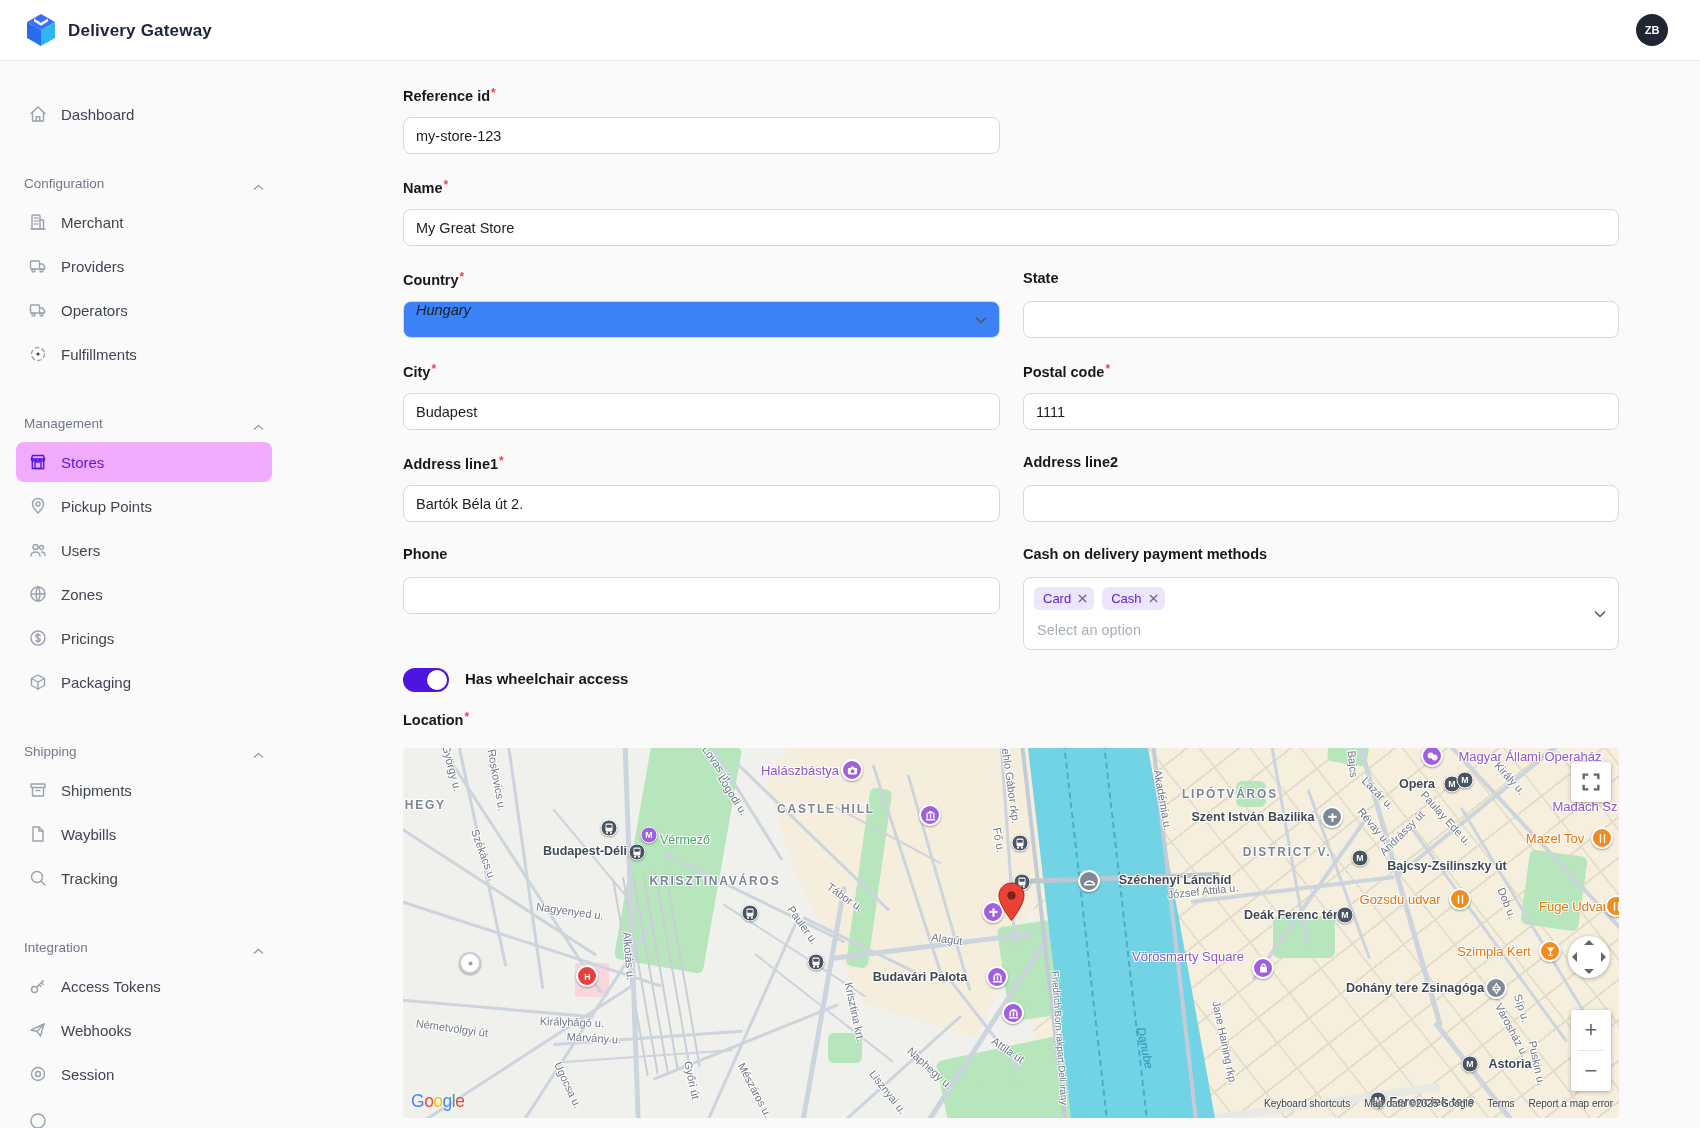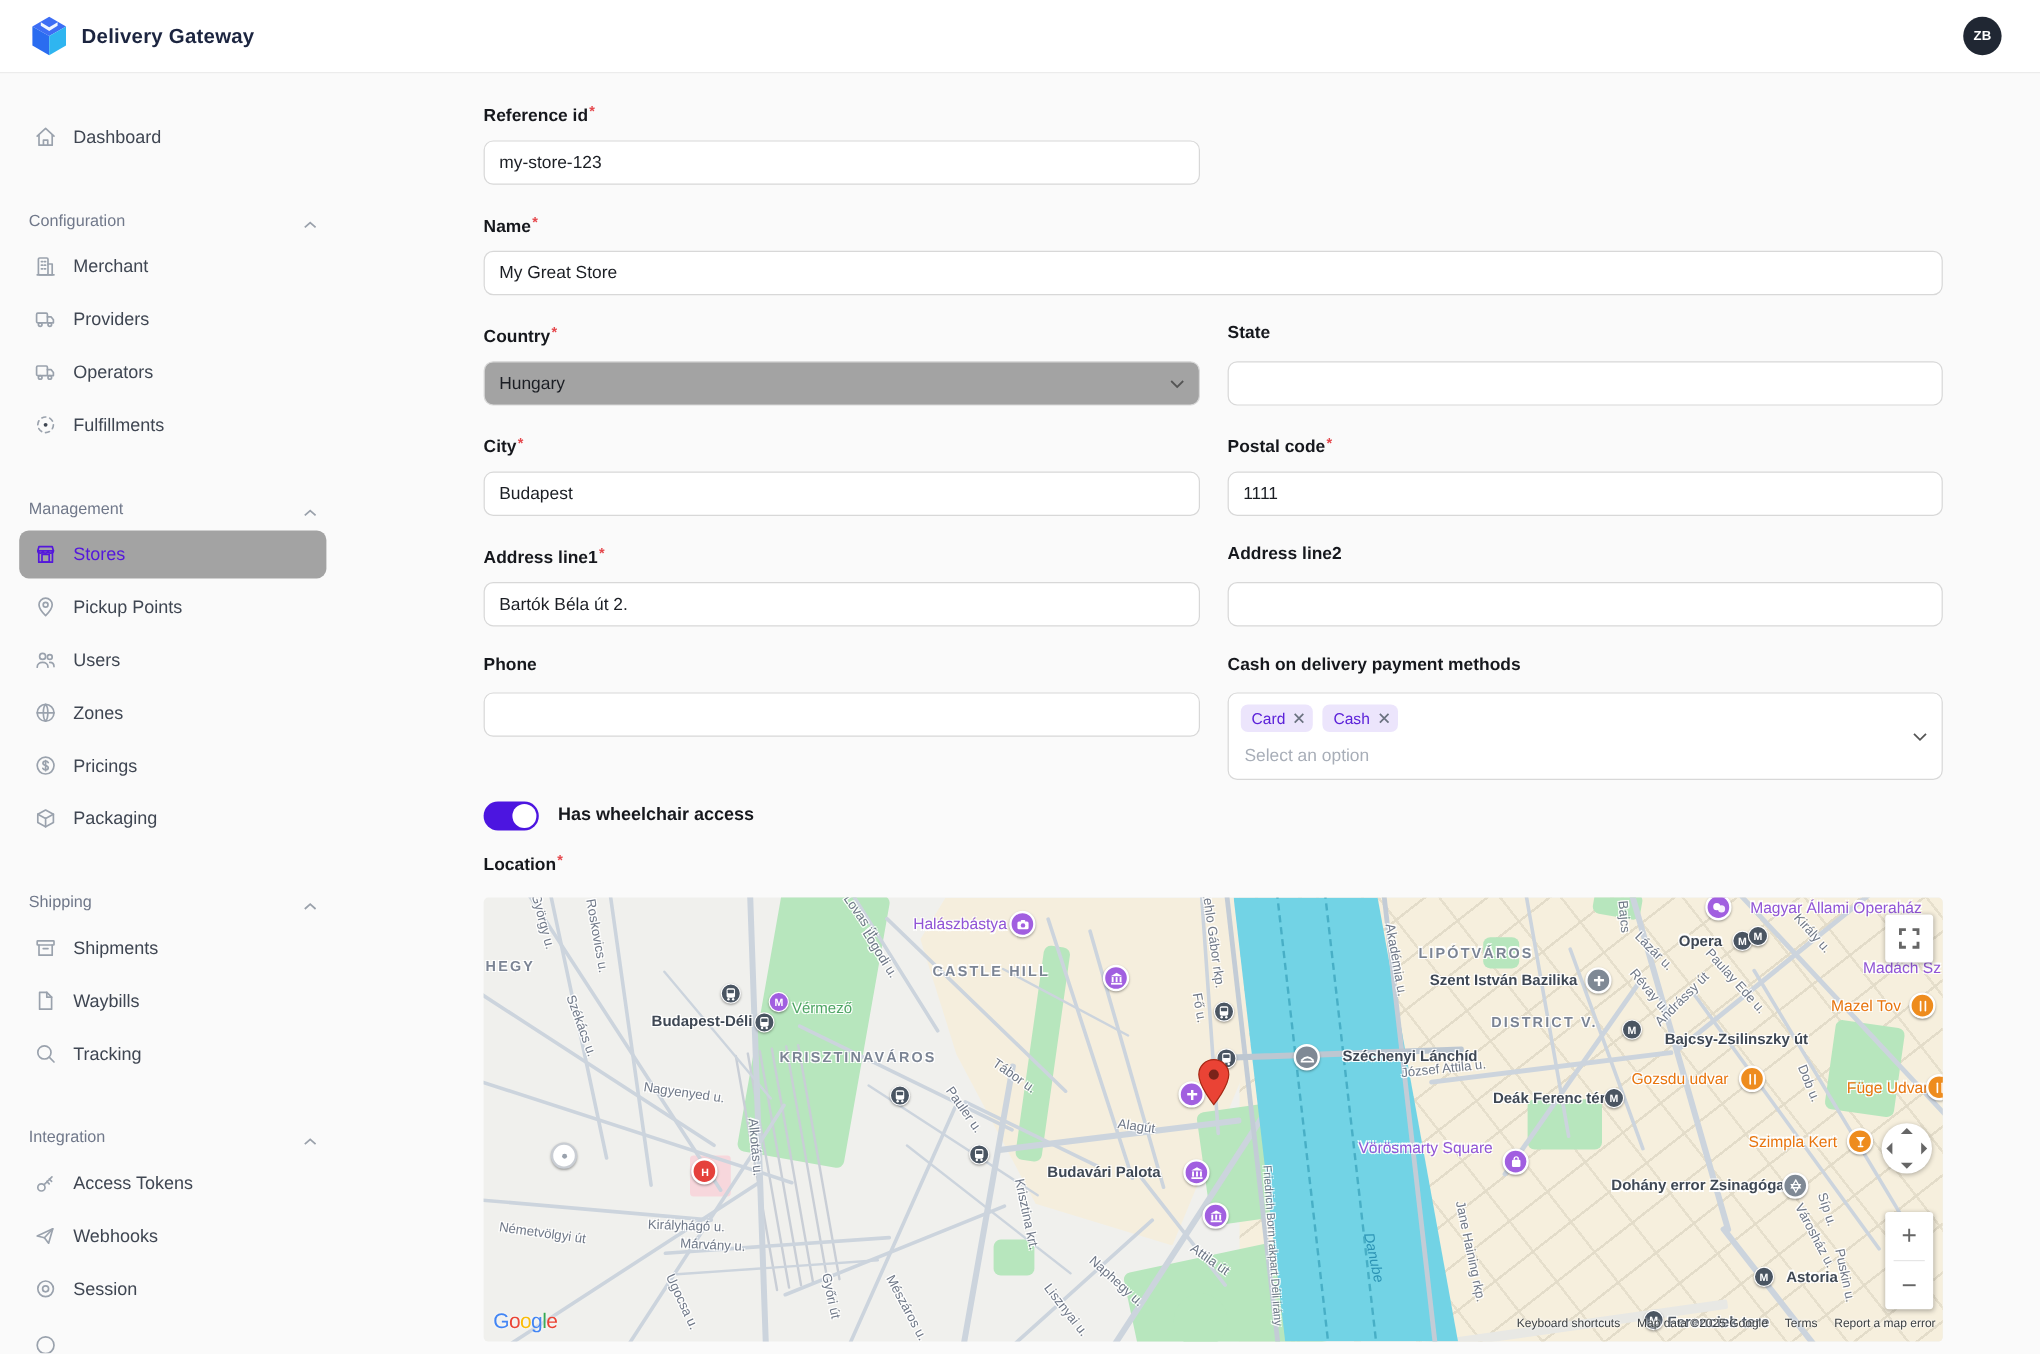--- a/index.html
+++ b/index.html
@@ -13,34 +13,34 @@
     color:#1c2540; letter-spacing:.2px; }
   #avatar { position:absolute; right:32px; top:14px; width:32px; height:32px; border-radius:50%;
     background:#202733; color:#fff; font-size:11px; font-weight:700; display:flex;
     align-items:center; justify-content:center; cursor:pointer; }
   
   #sidebar { position:absolute; left:0; top:61px; width:288px; bottom:0; background:#fafafa;
     padding-top:33px; overflow:hidden; z-index:30; }
   .srow { height:40px; margin:0 16px 4px 16px; display:flex; align-items:center; gap:13px;
     padding:0 12px; border-radius:8px; font-size:15px; color:#3f4652; cursor:pointer; }
   .srow svg { flex:none; stroke:#9aa2ad; }
-  .srow.active { background:#a3a3a3; color:#5417dc; font-weight:500; }
+  .srow.active { background:#f0abfc; color:#5417dc; font-weight:500; }
   .srow.active svg { stroke:#5417dc; }
   .shead { height:28px; margin:29px 24px 11px 24px; display:flex; align-items:flex-end;
     justify-content:space-between; font-size:13.5px; color:#70788a; }
   
   #main { position:absolute; left:288px; top:61px; width:1412px; height:1067px; }
   .flabel { position:absolute; font-size:14.5px; font-weight:600; color:#16181d; height:20px; }
   .req { color:#e5484d; font-size:12px; vertical-align:4px; margin-left:1px; }
   .finput { position:absolute; height:37px; background:#fff; border:1px solid #d8d8d8;
     border-radius:8px; font-size:14.5px; color:#1b1e24; padding:0 12px; outline:none;
     font-family:"Liberation Sans", sans-serif; }
-  .fselect { position:absolute; height:37px; background:#a3a3a3; border:1px solid #d8d8d8;
-    border-radius:8px; font-size:14.5px; color:#1b1e24; display:flex; align-items:center;
-    padding:0 12px; cursor:pointer; }
+  .fselect { position:absolute; height:37px; background:#3b82f6; border:1px solid #d8d8d8;
+    border-radius:8px; font-size:14.5px; color:#1b1e24; display:flex; 
+    padding:0 12px; cursor:pointer;font-style:italic; }
   .fselect .chev, .cod .chev { position:absolute; right:12px; top:50%; transform:translateY(-50%); }
   .cod { position:absolute; background:#fff; border:1px solid #d8d8d8; border-radius:8px; cursor:pointer; }
   .chips { position:absolute; left:10px; top:9px; display:flex; gap:8px; }
   .chip { background:#ece5fc; color:#5b21d9; font-size:13px; border-radius:6px;
     padding:4px 7px 4px 9px; display:flex; align-items:center; gap:7px; }
   .chip svg { cursor:pointer; }
   .msel-ph { position:absolute; left:13px; top:44px; font-size:14.5px; color:#a8aeb8; }
   .toggle { position:absolute; width:46px; height:24px; border-radius:12px; background:#4c15e0; cursor:pointer; }
   .toggle .knob { position:absolute; right:2px; top:2px; width:20px; height:20px;
     border-radius:50%; background:#fff; }
@@ -449,21 +449,21 @@
         <span class="ml s" style="left: 1043px; top: 70px; transform: translate(-50%, -50%) rotate(48deg);">Paulay Ede u.</span>
         <span class="ml s" style="left: 1107px; top: 30px; transform: translate(-50%, -50%) rotate(48deg);">Király u.</span>
         <span class="ml p" style="left: 1127px; top: 8px;">Magyar Állami Operaház</span>
         <span class="ml p" style="left: 1182px; top: 58px;">Madách Sz</span>
         <span class="ml o" style="left: 1152px; top: 90px;">Mazel Tov</span>
         <span class="ml t" style="left: 1044px; top: 118px;">Bajcsy-Zsilinszky út</span>
         <span class="ml o" style="left: 997px; top: 151px;">Gozsdu udvar</span>
         <span class="ml o" style="left: 1170px; top: 158px;">Füge Udvar</span>
         <span class="ml s" style="left: 1104px; top: 155px; transform: translate(-50%, -50%) rotate(68deg);">Dob u.</span>
         <span class="ml o" style="left: 1091px; top: 203px;">Szimpla Kert</span>
-        <span class="ml t" style="left: 1012px; top: 240px;">Dohány error Zsinagóga</span>
+        <span class="ml t" style="left: 1012px; top: 240px;">Dohány tere Zsinagóga</span>
         <span class="ml s" style="left: 1119px; top: 260px; transform: translate(-50%, -50%) rotate(72deg);">Síp u.</span>
         <span class="ml s" style="left: 1134px; top: 315px; transform: translate(-50%, -50%) rotate(78deg);">Puskin u.</span>
         <span class="ml s" style="left: 1109px; top: 282px; transform: translate(-50%, -50%) rotate(62deg);">Városház u.</span>
         <span class="ml t" style="left: 1107px; top: 316px;">Astoria</span>
         <span class="ml t" style="left: 1029px; top: 354px;">Ferenciek tere</span>
         <span class="ml s" style="left: 822px; top: 295px; transform: translate(-50%, -50%) rotate(78deg);">Jane Haining rkp.</span>
         <span class="ml s xs" style="left: 657px; top: 290px; transform: translate(-50%, -50%) rotate(86deg);">Friedrich Born rakpart Déli irány</span>
         <span class="ml w" style="left: 742px; top: 300px; transform: translate(-50%, -50%) rotate(78deg);">Danube</span>
       </div>
     <div id="mappois">

